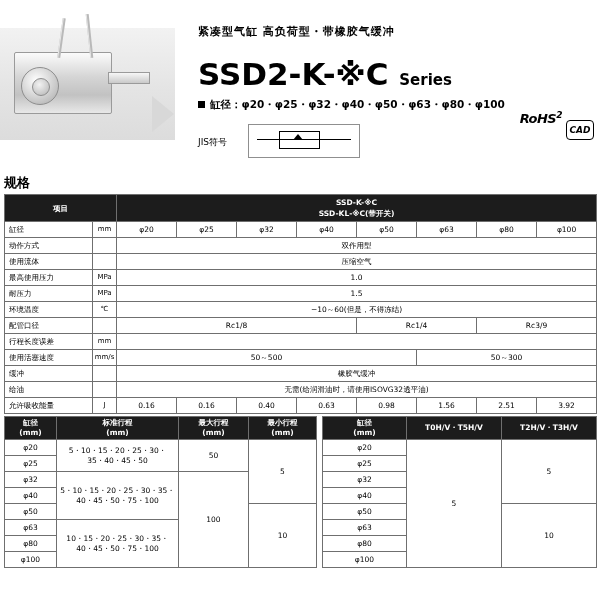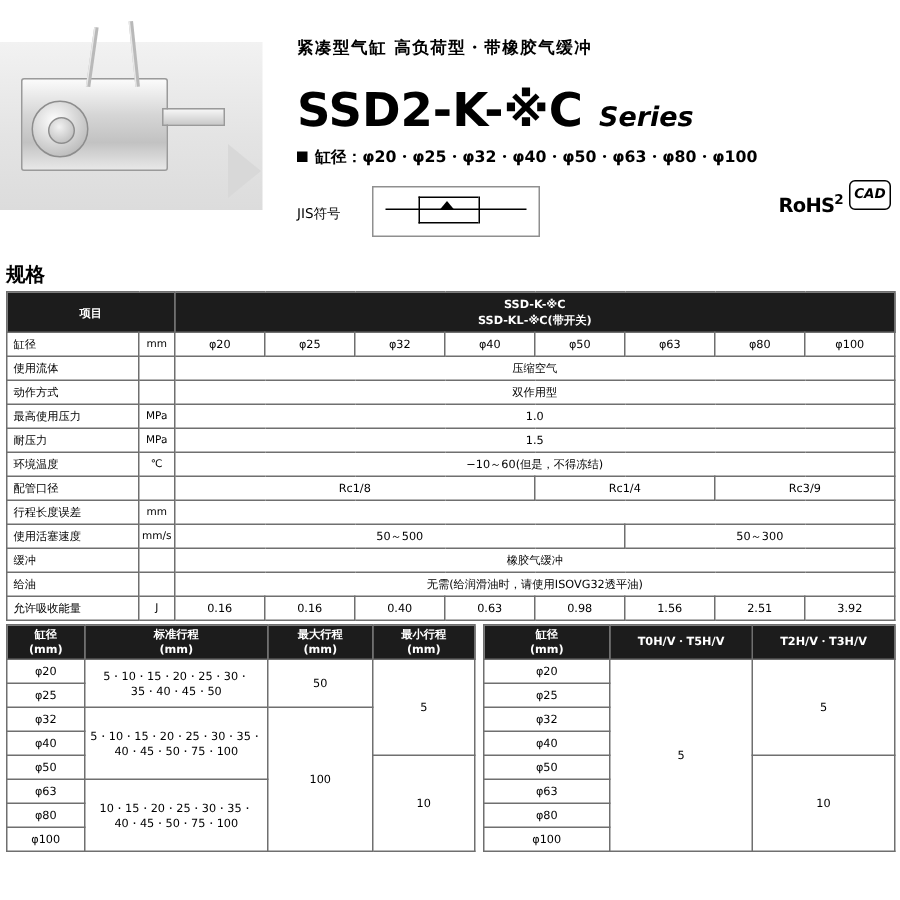--- a/index.html
+++ b/index.html
@@ -43,39 +43,39 @@
   .cyl-tube1{left:60px;top:-10px;height:40px;transform:rotate(8deg);}
   .cyl-tube2{left:88px;top:-14px;height:44px;transform:rotate(-6deg);}
   .hdr-arrow{
     position:absolute;left:152px;top:96px;width:0;height:0;
     border-top:18px solid transparent;border-bottom:18px solid transparent;
     border-left:22px solid #d8d8d8;
   }
 
   .hdr-sub{position:absolute;left:198px;top:24px;font-size:11px;font-weight:bold;letter-spacing:1px;}
   .hdr-title{position:absolute;left:198px;top:56px;font-size:31px;font-weight:bold;letter-spacing:0px;}
-  .hdr-title .series{font-size:18px;font-weight:bold;font-style:italic;}
+  .hdr-title .series{font-size:15px;font-weight:bold;}
   .hdr-bore{position:absolute;left:198px;top:98px;font-size:10.5px;font-weight:bold;}
   .hdr-bore .sq{display:inline-block;width:7px;height:7px;background:#000;margin-right:5px;}
   .hdr-jis{position:absolute;left:198px;top:136px;font-size:9px;}
   .jis-box{
     position:absolute;left:248px;top:124px;width:110px;height:32px;
     border:1px solid #8f8f8f;background:#fff;
   }
   .jis-box .l1{position:absolute;left:8px;top:14px;width:94px;height:1px;background:#000;}
   .jis-box .l2{position:absolute;left:30px;top:6px;width:1px;height:18px;background:#000;}
   .jis-box .l3{position:absolute;left:70px;top:6px;width:1px;height:18px;background:#000;}
   .jis-box .b1{position:absolute;left:30px;top:6px;width:40px;height:1px;background:#000;}
   .jis-box .b2{position:absolute;left:30px;top:23px;width:40px;height:1px;background:#000;}
   .jis-box .tri{position:absolute;left:44px;top:9px;width:0;height:0;
     border-left:5px solid transparent;border-right:5px solid transparent;border-bottom:6px solid #000;}
 
   .rohs{
-    position:absolute;right:38px;top:129px;
-    font-size:13px;font-weight:bold;letter-spacing:-0.5px;
+    position:absolute;right:38px;top:110px;
+    font-size:13px;font-weight:bold;letter-spacing:-0.5px;font-style:italic;
   }
   .rohs .sup{font-size:9px;vertical-align:super;}
   .cadbox{
     position:absolute;right:6px;top:120px;width:26px;height:18px;
     border:1.5px solid #000;border-radius:4px;
     font-size:9px;font-weight:bold;text-align:center;line-height:18px;font-style:italic;
   }
 
   
   .sec-title{
@@ -171,28 +171,28 @@
       <td>φ20</td>
       <td>φ25</td>
       <td>φ32</td>
       <td>φ40</td>
       <td>φ50</td>
       <td>φ63</td>
       <td>φ80</td>
       <td>φ100</td>
     </tr>
     <tr>
+      <td class="lbl">动作方式</td>
+      <td class="unit"></td>
+      <td colspan="8">双作用型</td>
+    </tr>
+    <tr>
       <td class="lbl">使用流体</td>
       <td class="unit"></td>
       <td colspan="8">压缩空气</td>
-    </tr>
-    <tr>
-      <td class="lbl">动作方式</td>
-      <td class="unit"></td>
-      <td colspan="8">双作用型</td>
     </tr>
     <tr>
       <td class="lbl">最高使用压力</td>
       <td class="unit">MPa</td>
       <td colspan="8">1.0</td>
     </tr>
     <tr>
       <td class="lbl">耐压力</td>
       <td class="unit">MPa</td>
       <td colspan="8">1.5</td>

